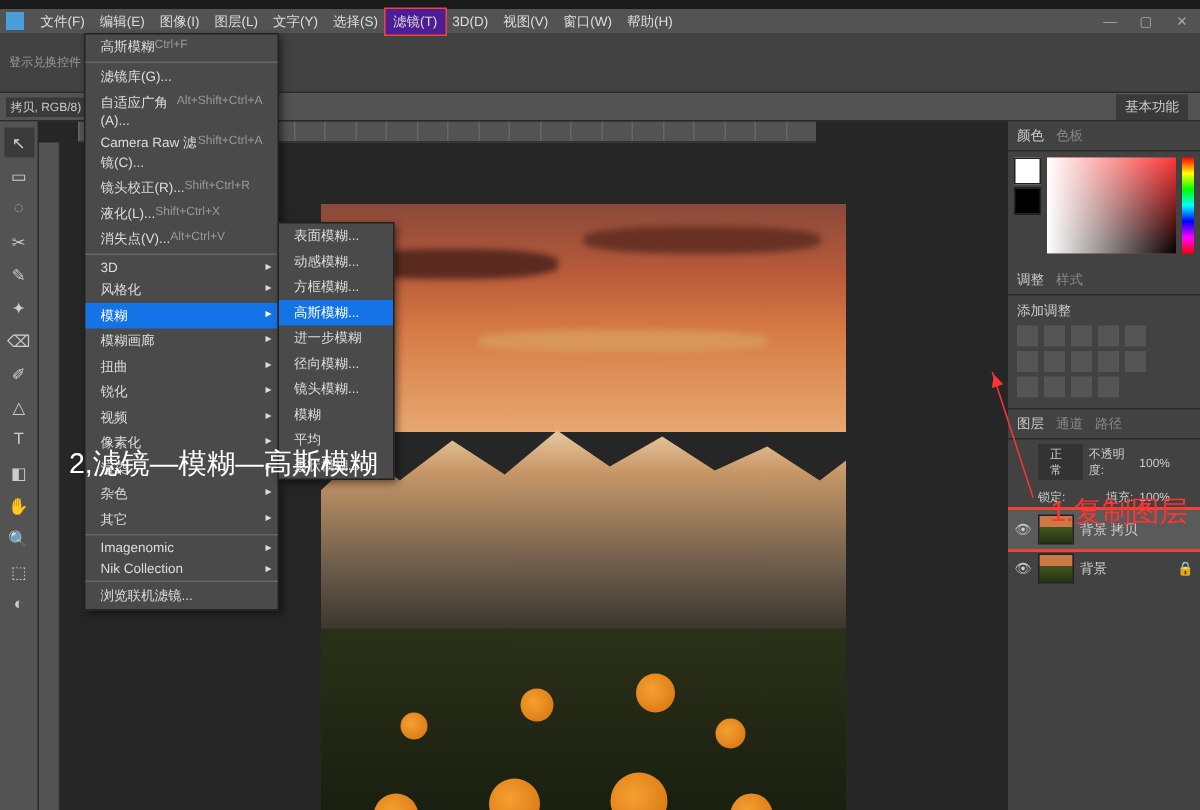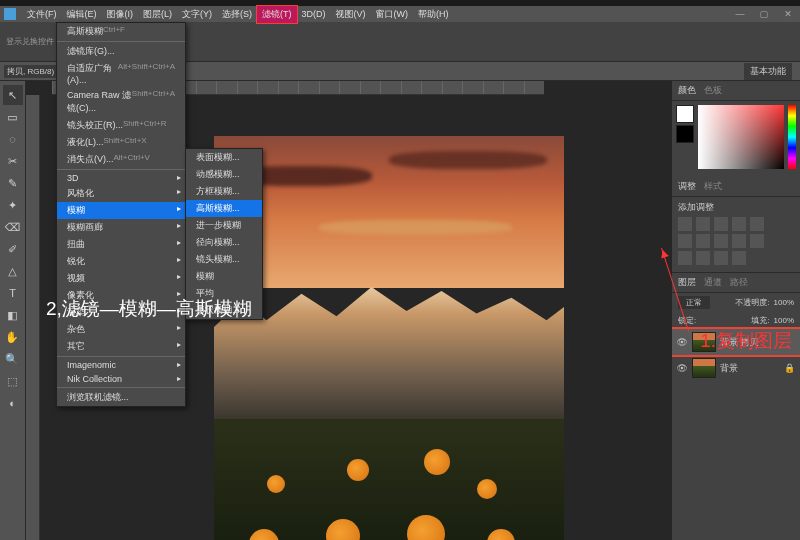--- a/index.html
+++ b/index.html
@@ -2,21 +2,21 @@
 <html><head>
 <meta charset="utf-8">
 <style>
 * { margin: 0; padding: 0; box-sizing: border-box; font-family: "Microsoft YaHei", sans-serif; }
 body { background: #323232; width: 800px; height: 540px; overflow: hidden; position: relative; color: #ccc; font-size: 10px; }
 
 .titlebar { height: 6px; background: #1a1a1a; }
 .menubar { height: 16px; background: #535353; display: flex; align-items: center; padding-left: 4px; position: relative; }
 .menubar-logo { width: 12px; height: 12px; background: #4a9fd8; margin-right: 6px; }
 .menu-item { padding: 2px 5px; font-size: 9px; color: #ddd; cursor: pointer; }
-.menu-item.active { background: #be185d; outline: 1px solid #e43; }
+.menu-item.active { background: #4c1d95; outline: 1px solid #e43; }
 
 .win-controls { position: absolute; right: 0; top: 0; display: flex; }
 .win-btn { width: 24px; height: 16px; display: flex; align-items: center; justify-content: center; font-size: 9px; color: #aaa; }
 
 .subtitle { padding: 14px 6px; font-size: 8px; color: #999; background: #424242; }
 
 .option-bar { height: 20px; background: #535353; display: flex; align-items: center; padding-left: 4px; gap: 2px; border-top: 1px solid #2a2a2a; border-bottom: 1px solid #2a2a2a; }
 .opt-dd { font-size: 8px; padding: 1px 3px; background: #3a3a3a; color: #ccc; }
 .right-tab { margin-left: auto; margin-right: 8px; font-size: 9px; color: #ccc; padding: 2px 6px; background: #3a3a3a; }
 
@@ -43,21 +43,21 @@
 .panel-hdr { padding: 3px 6px; font-size: 9px; color: #ccc; border-bottom: 1px solid #2a2a2a; display: flex; gap: 8px; }
 .color-pick { height: 76px; padding: 4px; display: flex; gap: 4px; }
 .color-swatch { width: 18px; height: 18px; border: 1px solid #222; }
 .color-spectrum { flex:1; height: 64px; background: linear-gradient(to right,#fff,rgba(255,255,255,0)), linear-gradient(to top,#000,rgba(0,0,0,0)), linear-gradient(to bottom,#ff3838,#ff3838); position:relative; }
 .hue-bar { width: 8px; height: 64px; background: linear-gradient(180deg,#f00,#ff0,#0f0,#0ff,#00f,#f0f,#f00); }
 .adjust-panel { padding: 4px 6px; font-size: 9px; }
 .adj-row { display:flex; gap:4px; margin: 3px 0; }
 .adj-ic { width:14px; height:14px; background:#555; }
 
 .layers-panel { border-top: 1px solid #2a2a2a; flex:1; display:flex; flex-direction:column; }
-.lay-ctrls { padding: 3px 6px; font-size: 8px; display:flex; align-items:center; gap:4px; }
+.lay-ctrls { padding: 3px 20px; font-size: 8px; display:flex; align-items:center; gap:4px; }
 .lay-dd { background:#333; padding:1px 8px; }
 .lay-row { display:flex; align-items:center; padding: 3px 4px; gap:4px; font-size: 9px; }
 .lay-row.sel { background: #5a5a5a; outline: 2px solid #e43; }
 .vis { width:12px; height:12px; display:flex; align-items:center; justify-content:center; }
 .thumb { width: 24px; height: 20px; background: linear-gradient(180deg,#cc7744 40%,#445522 40%,#223311); border:1px solid #222; }
 .lock-ic { margin-left:auto; color:#999; }
 
 
 .drop-menu { position:absolute; left: 56px; top: 22px; width: 130px; background:#4a4a4a; border: 1px solid #222; box-shadow: 2px 2px 5px rgba(0,0,0,.5); z-index: 50; font-size: 9px; }
 .dm-item { padding: 2px 10px; color:#ddd; display:flex; position:relative; }

